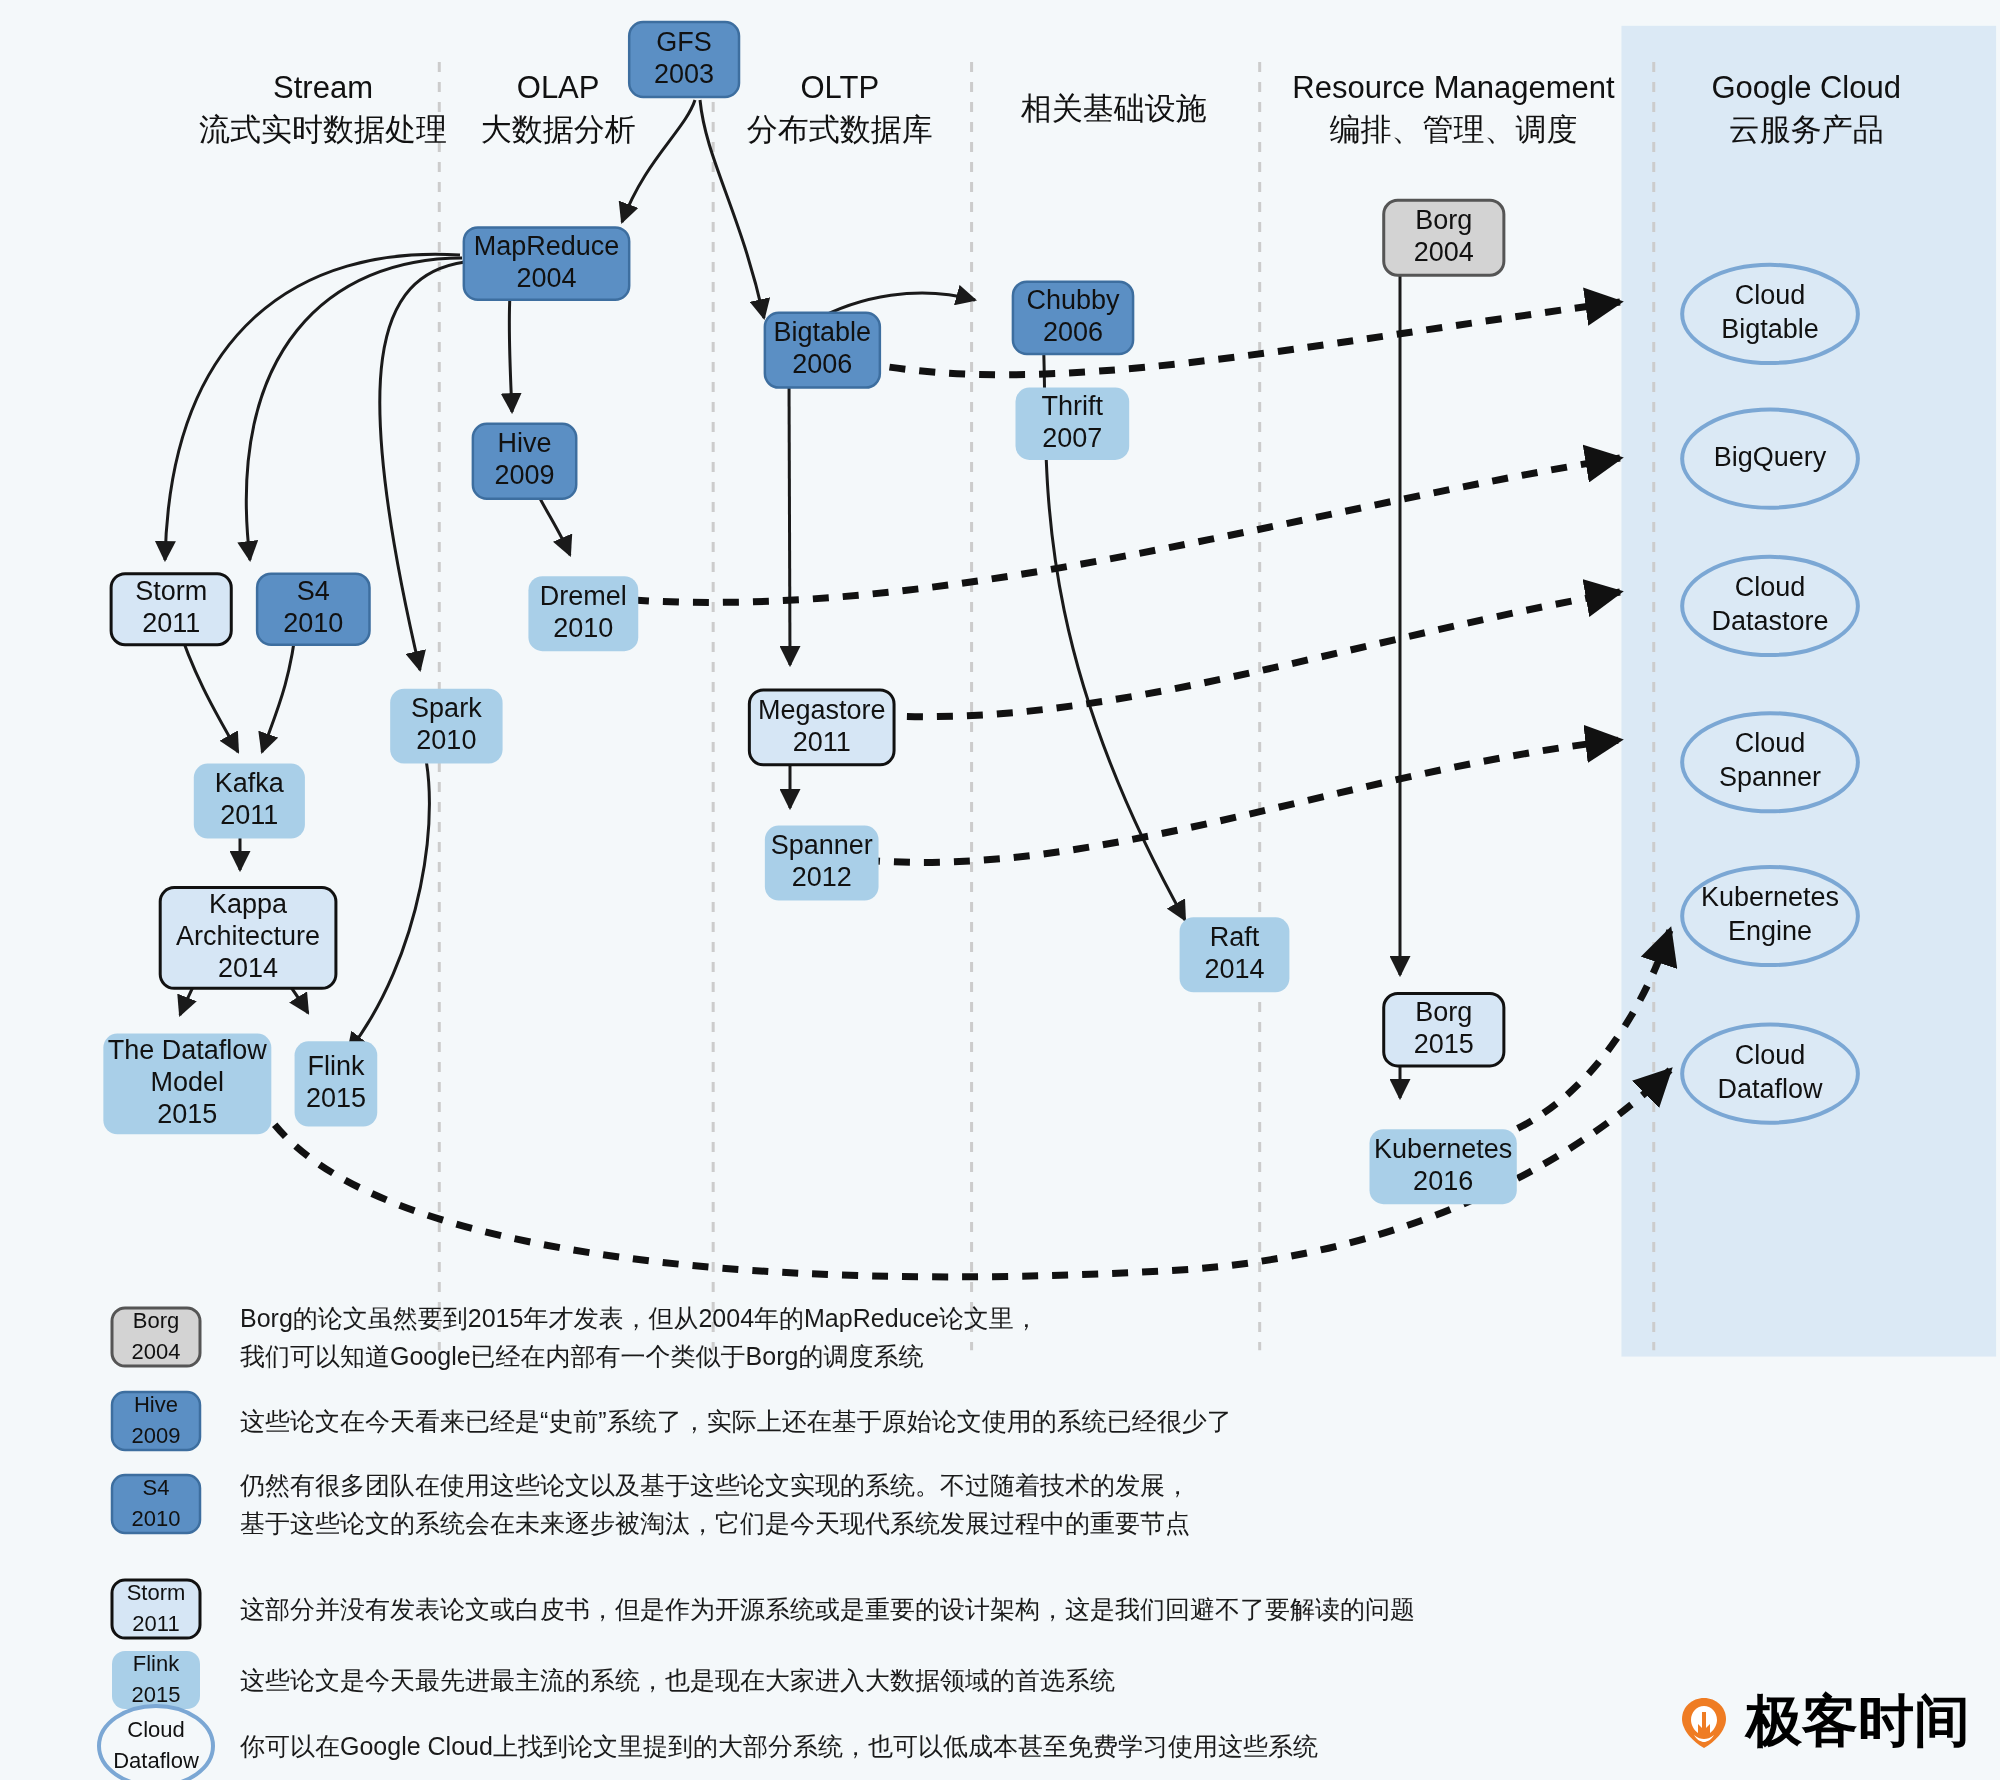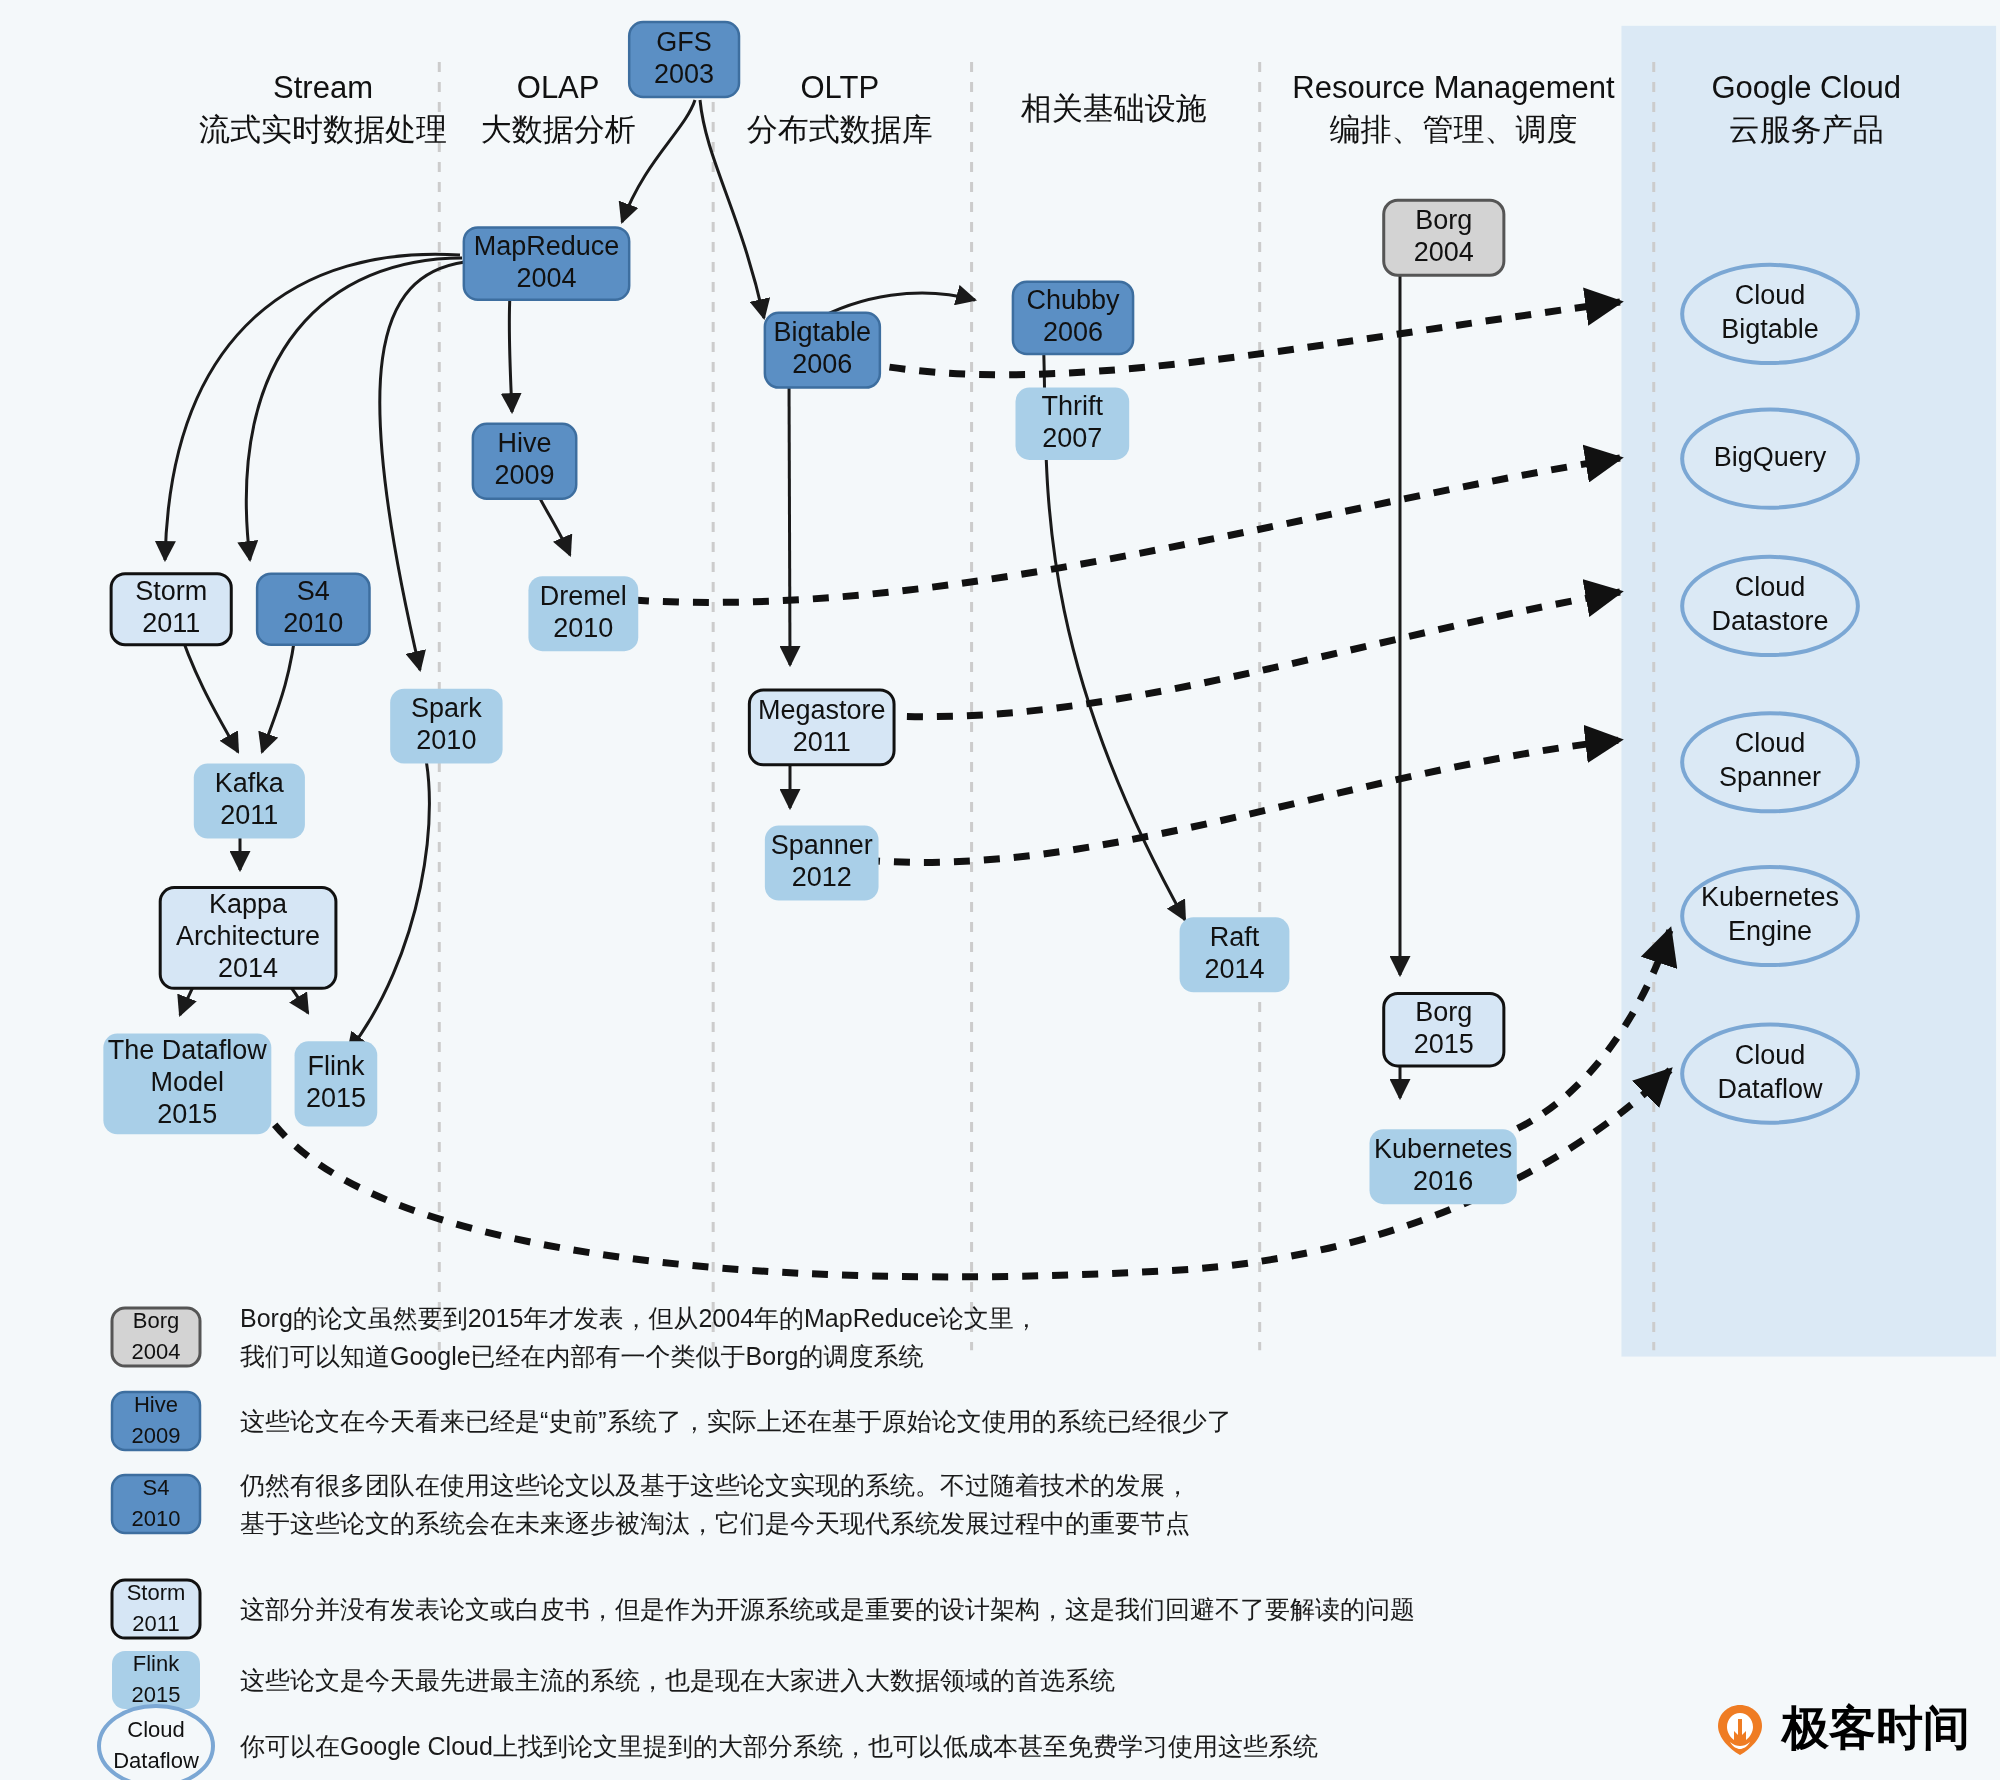--- a/index.html
+++ b/index.html
@@ -3,21 +3,21 @@
 <meta charset="utf-8">
 <style>
   html,body{margin:0;padding:0;background:#f4f8fa;}
   body{font-family:"Liberation Sans","DejaVu Sans",sans-serif;}
   #stage{position:relative;width:2000px;height:1780px;background:#f4f8fa;overflow:hidden;}
   svg{display:block;}
   .colhead{font-size:31px;fill:#111;text-anchor:middle;}
   .nodetext{font-size:27px;fill:#111;text-anchor:middle;dominant-baseline:middle;}
   .legtext{font-size:25px;fill:#1a1a1a;}
   .legnode{font-size:22px;fill:#111;text-anchor:middle;dominant-baseline:middle;}
-  .logotext{font-size:47px;fill:#5a5a5a;font-weight:bold;}
+  .logotext{font-size:56px;fill:#5a5a5a;font-weight:bold;}
 </style>
 </head>
 <body>
 
 <div id="stage">
 <svg id="svg" width="2000" height="1780" viewBox="0 0 2000 1780" xmlns="http://www.w3.org/2000/svg">
   <defs>
     <marker id="arrow" viewBox="0 0 10 10" refX="9" refY="5" markerWidth="7" markerHeight="7" orient="auto-start-reverse">
       <path d="M0,0 L10,5 L0,10 z" fill="#1a1a1a"></path>
     </marker>

